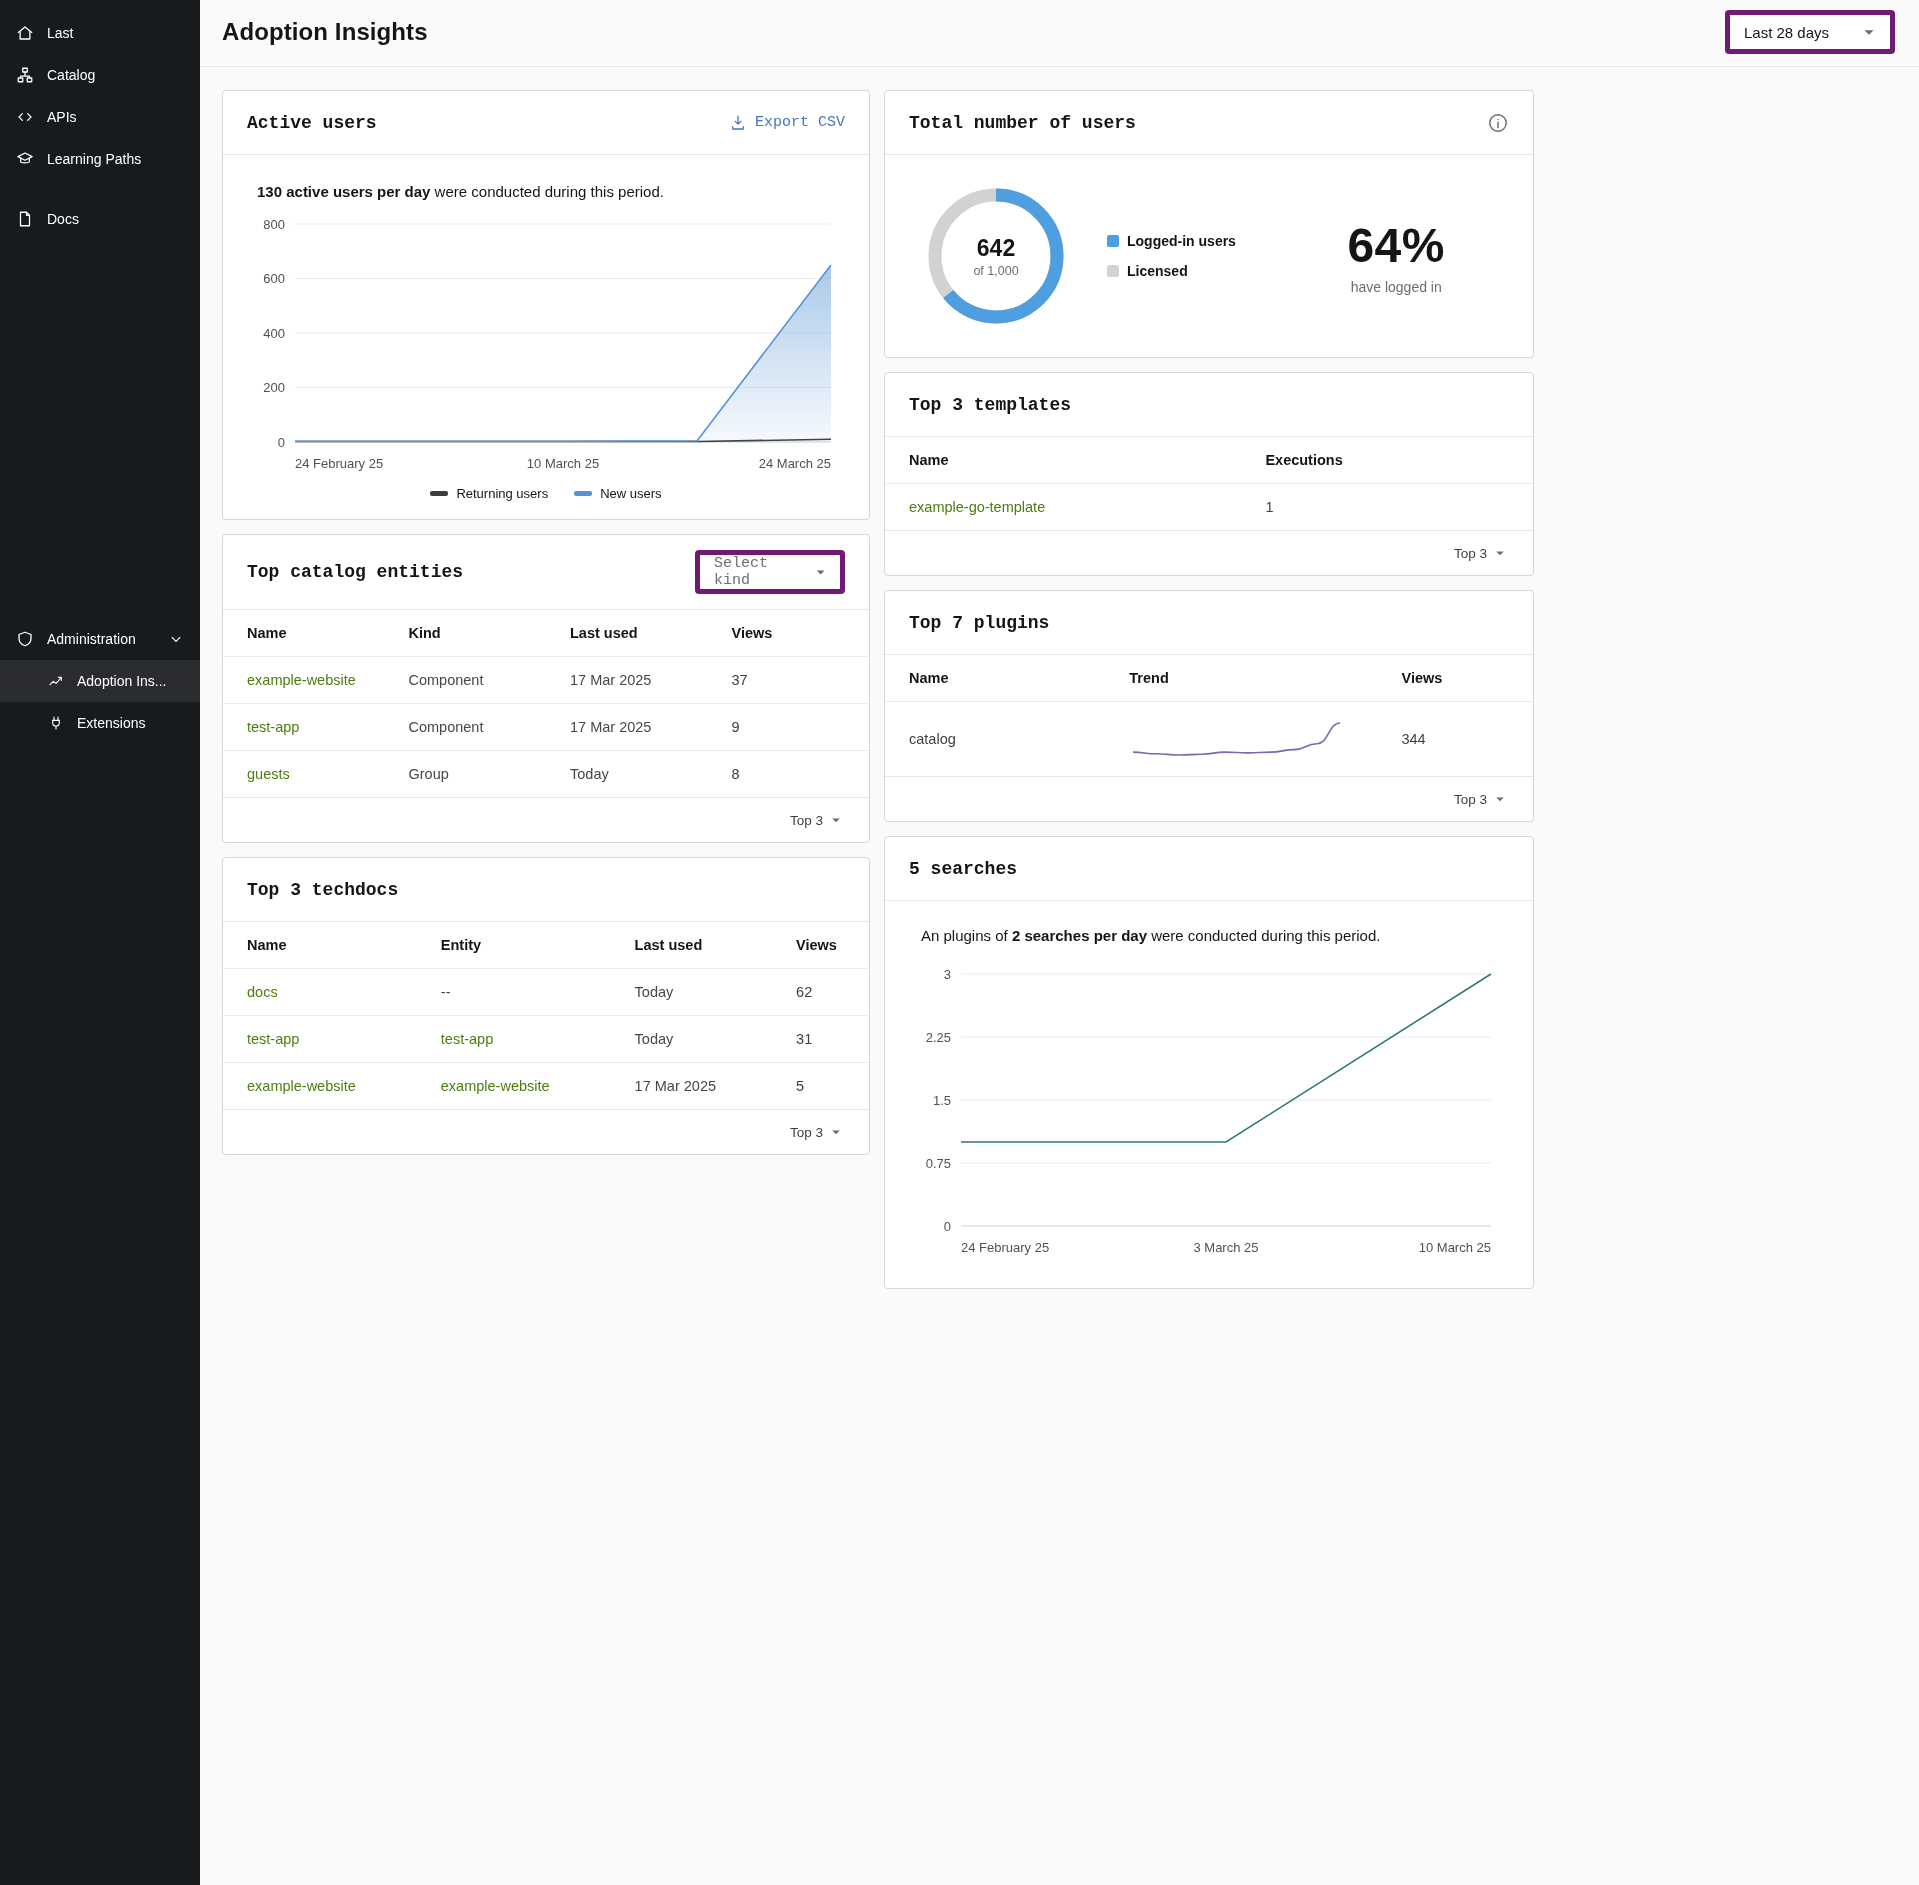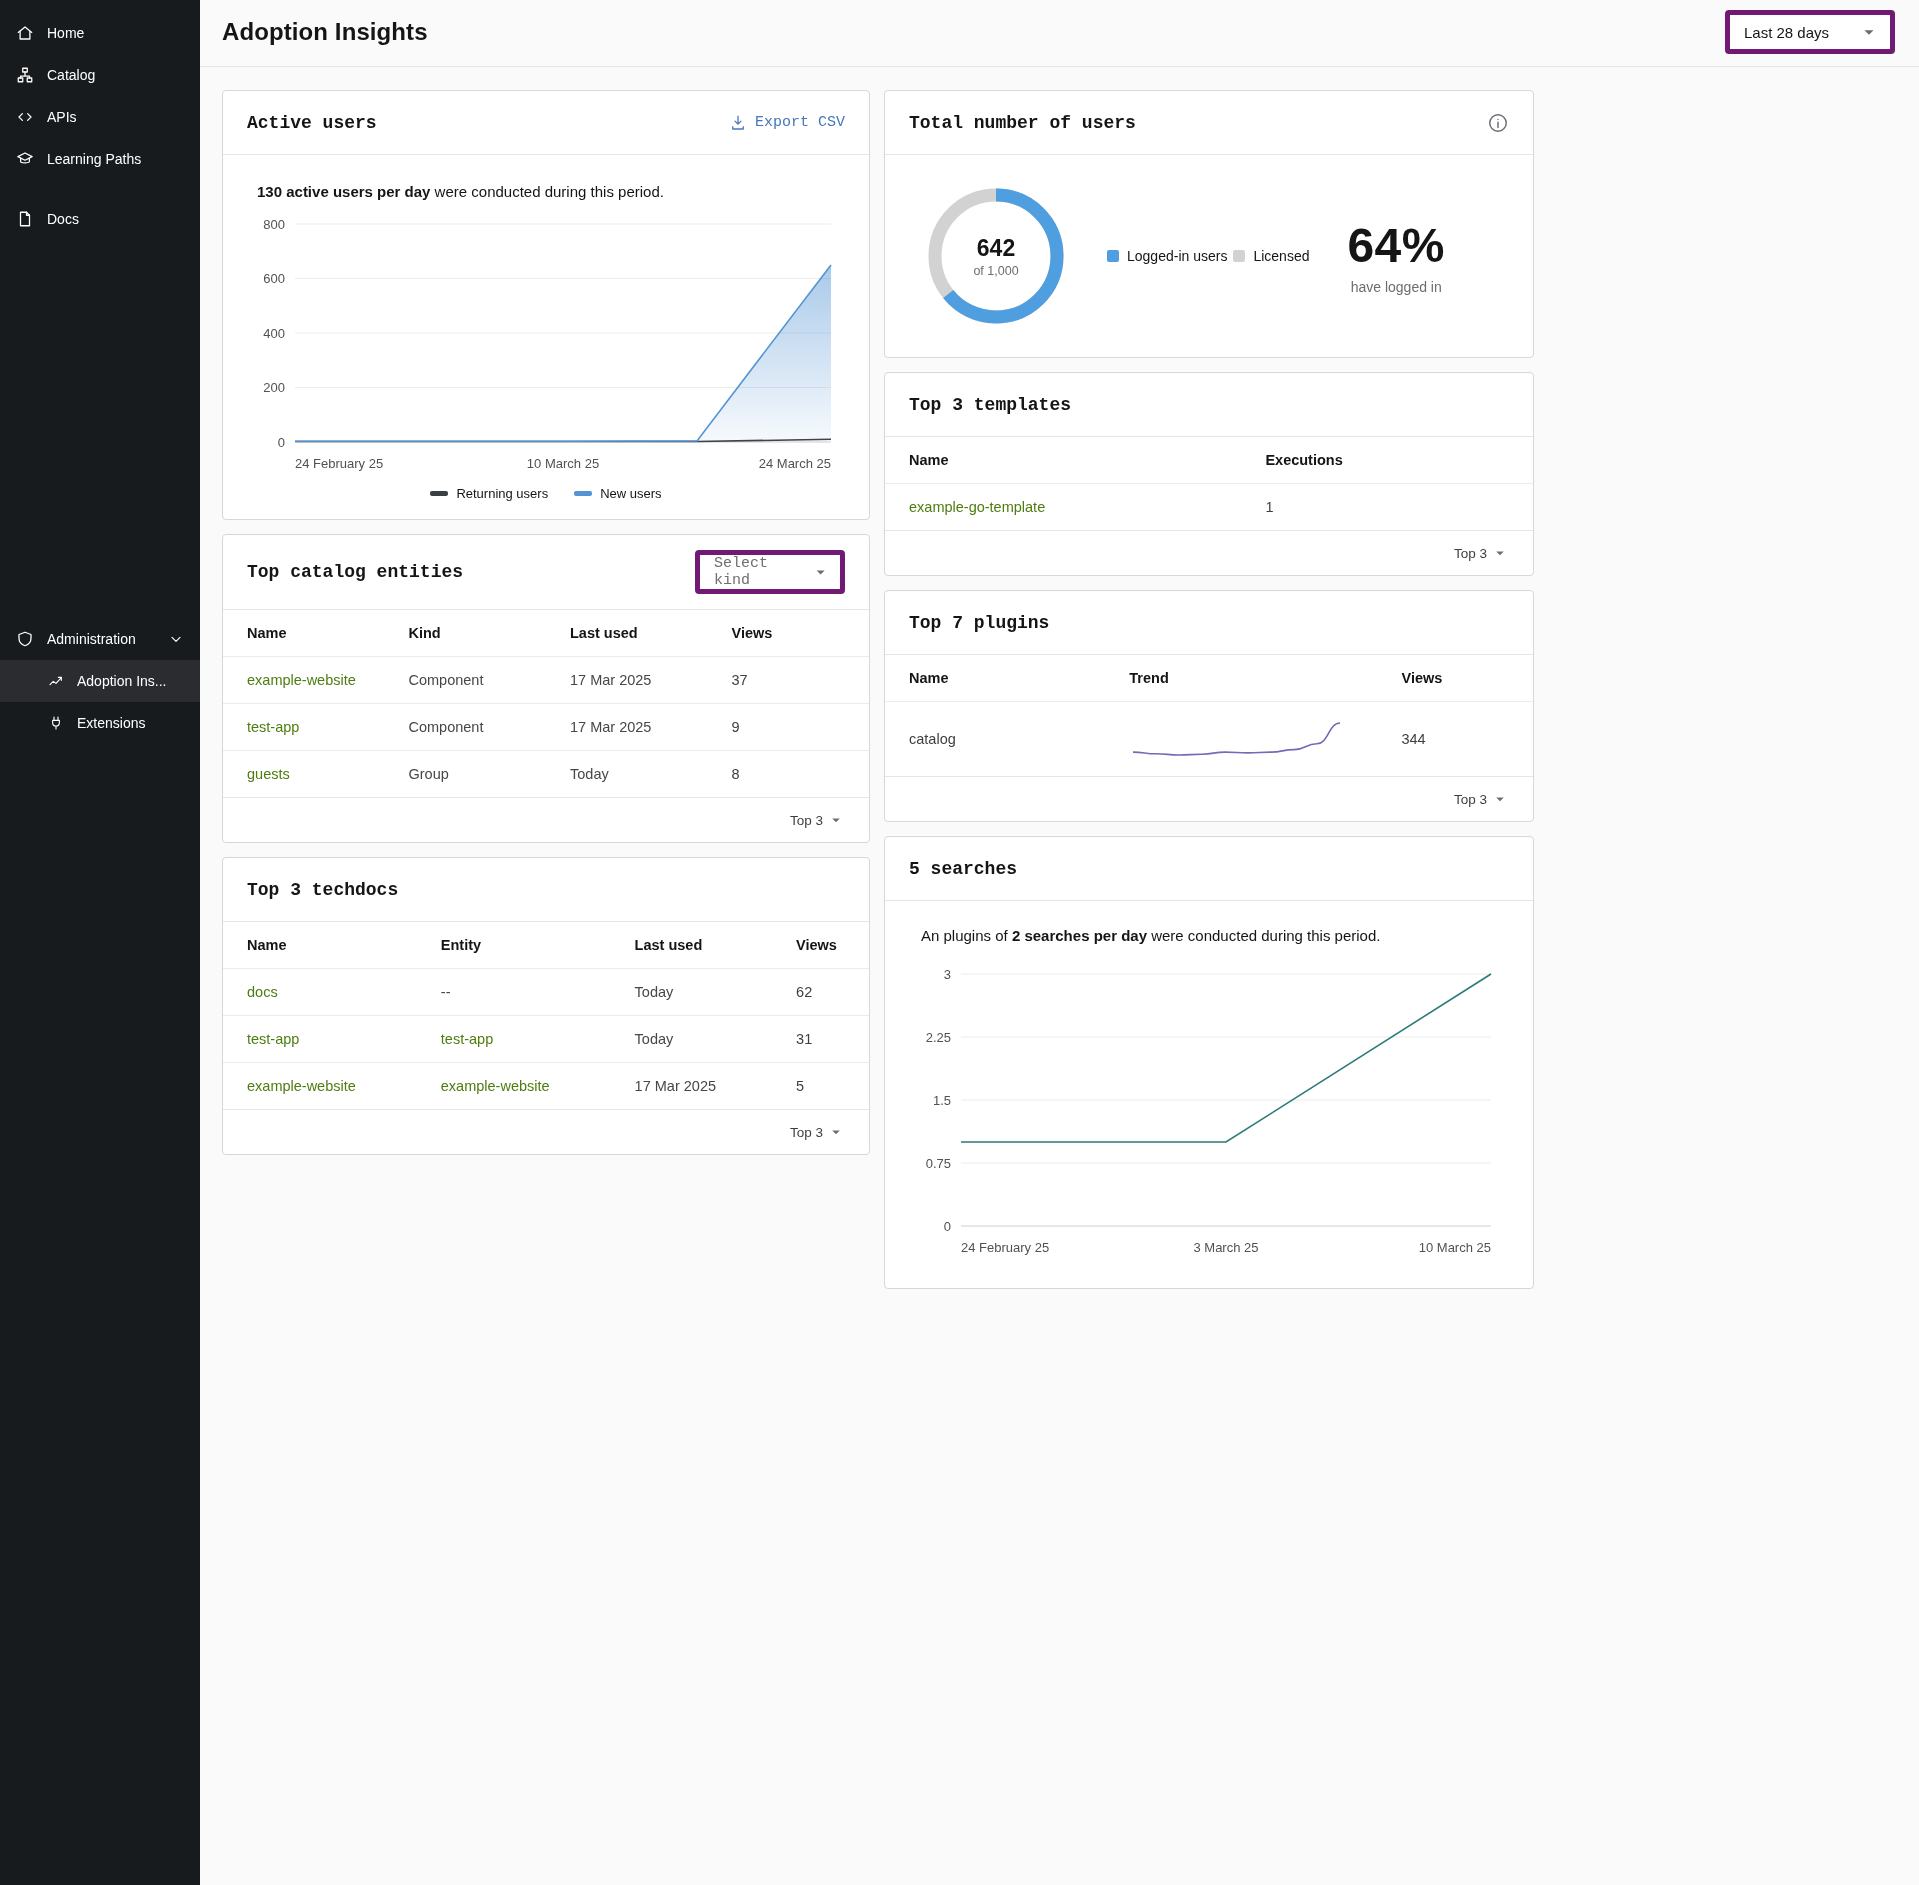--- a/index.html
+++ b/index.html
@@ -101,21 +101,21 @@
 
   
   .donut-body { display: flex; align-items: center; padding: 26px 24px; }
   .donut-wrap { position: relative; width: 150px; height: 150px; margin-left: 12px; }
   .donut-center {
     position: absolute; inset: 0; display: flex; flex-direction: column;
     align-items: center; justify-content: center; pointer-events: none;
   }
   .donut-value { font-size: 23px; font-weight: 600; color: #151515; }
   .donut-sub { font-size: 12.5px; color: #6a6e73; margin-top: 2px; }
-  .donut-legend { display: flex; flex-direction: row; gap: 6px; margin-left: 36px; }
+  .donut-legend { display: flex; flex-direction: column; gap: 14px; margin-left: 36px; font-weight: bold; }
   .donut-legend .legend-item { font-size: 14px; }
   .percent-block { margin-left: auto; margin-right: 64px; text-align: center; }
   .percent-value { font-size: 48px; font-weight: 700; letter-spacing: .5px; }
   .percent-sub { font-size: 14px; color: #6a6e73; margin-top: 6px; }
 
   .info-btn { background: none; border: none; cursor: pointer; width: 22px; height: 22px; padding: 0; color: #6a6e73; }
   .info-btn svg { width: 22px; height: 22px; stroke: currentColor; fill: none; stroke-width: 1.6; stroke-linecap: round; }
 
   
   .spark { display: block; }
@@ -130,21 +130,21 @@
 
 <aside class="sidebar">
   <nav>
     <div class="nav-item">
       <span class="icon">
         <svg viewBox="0 0 24 24">
             <path d="M3 11.2 12 4l9 7.2"></path>
             <path d="M5.5 9.8V20h13V9.8"></path>
           </svg>
       </span>
-      <span>Home</span>
+      <span>Last</span>
     </div>
     <div class="nav-item">
       <span class="icon">
         <svg viewBox="0 0 24 24">
             <rect x="9" y="3" width="6" height="5"></rect>
             <rect x="3" y="16" width="6" height="5"></rect>
             <rect x="15" y="16" width="6" height="5"></rect>
             <path d="M12 8v3M6 16v-2.5h12V16M12 11v2.5"></path>
           </svg>
       </span>

